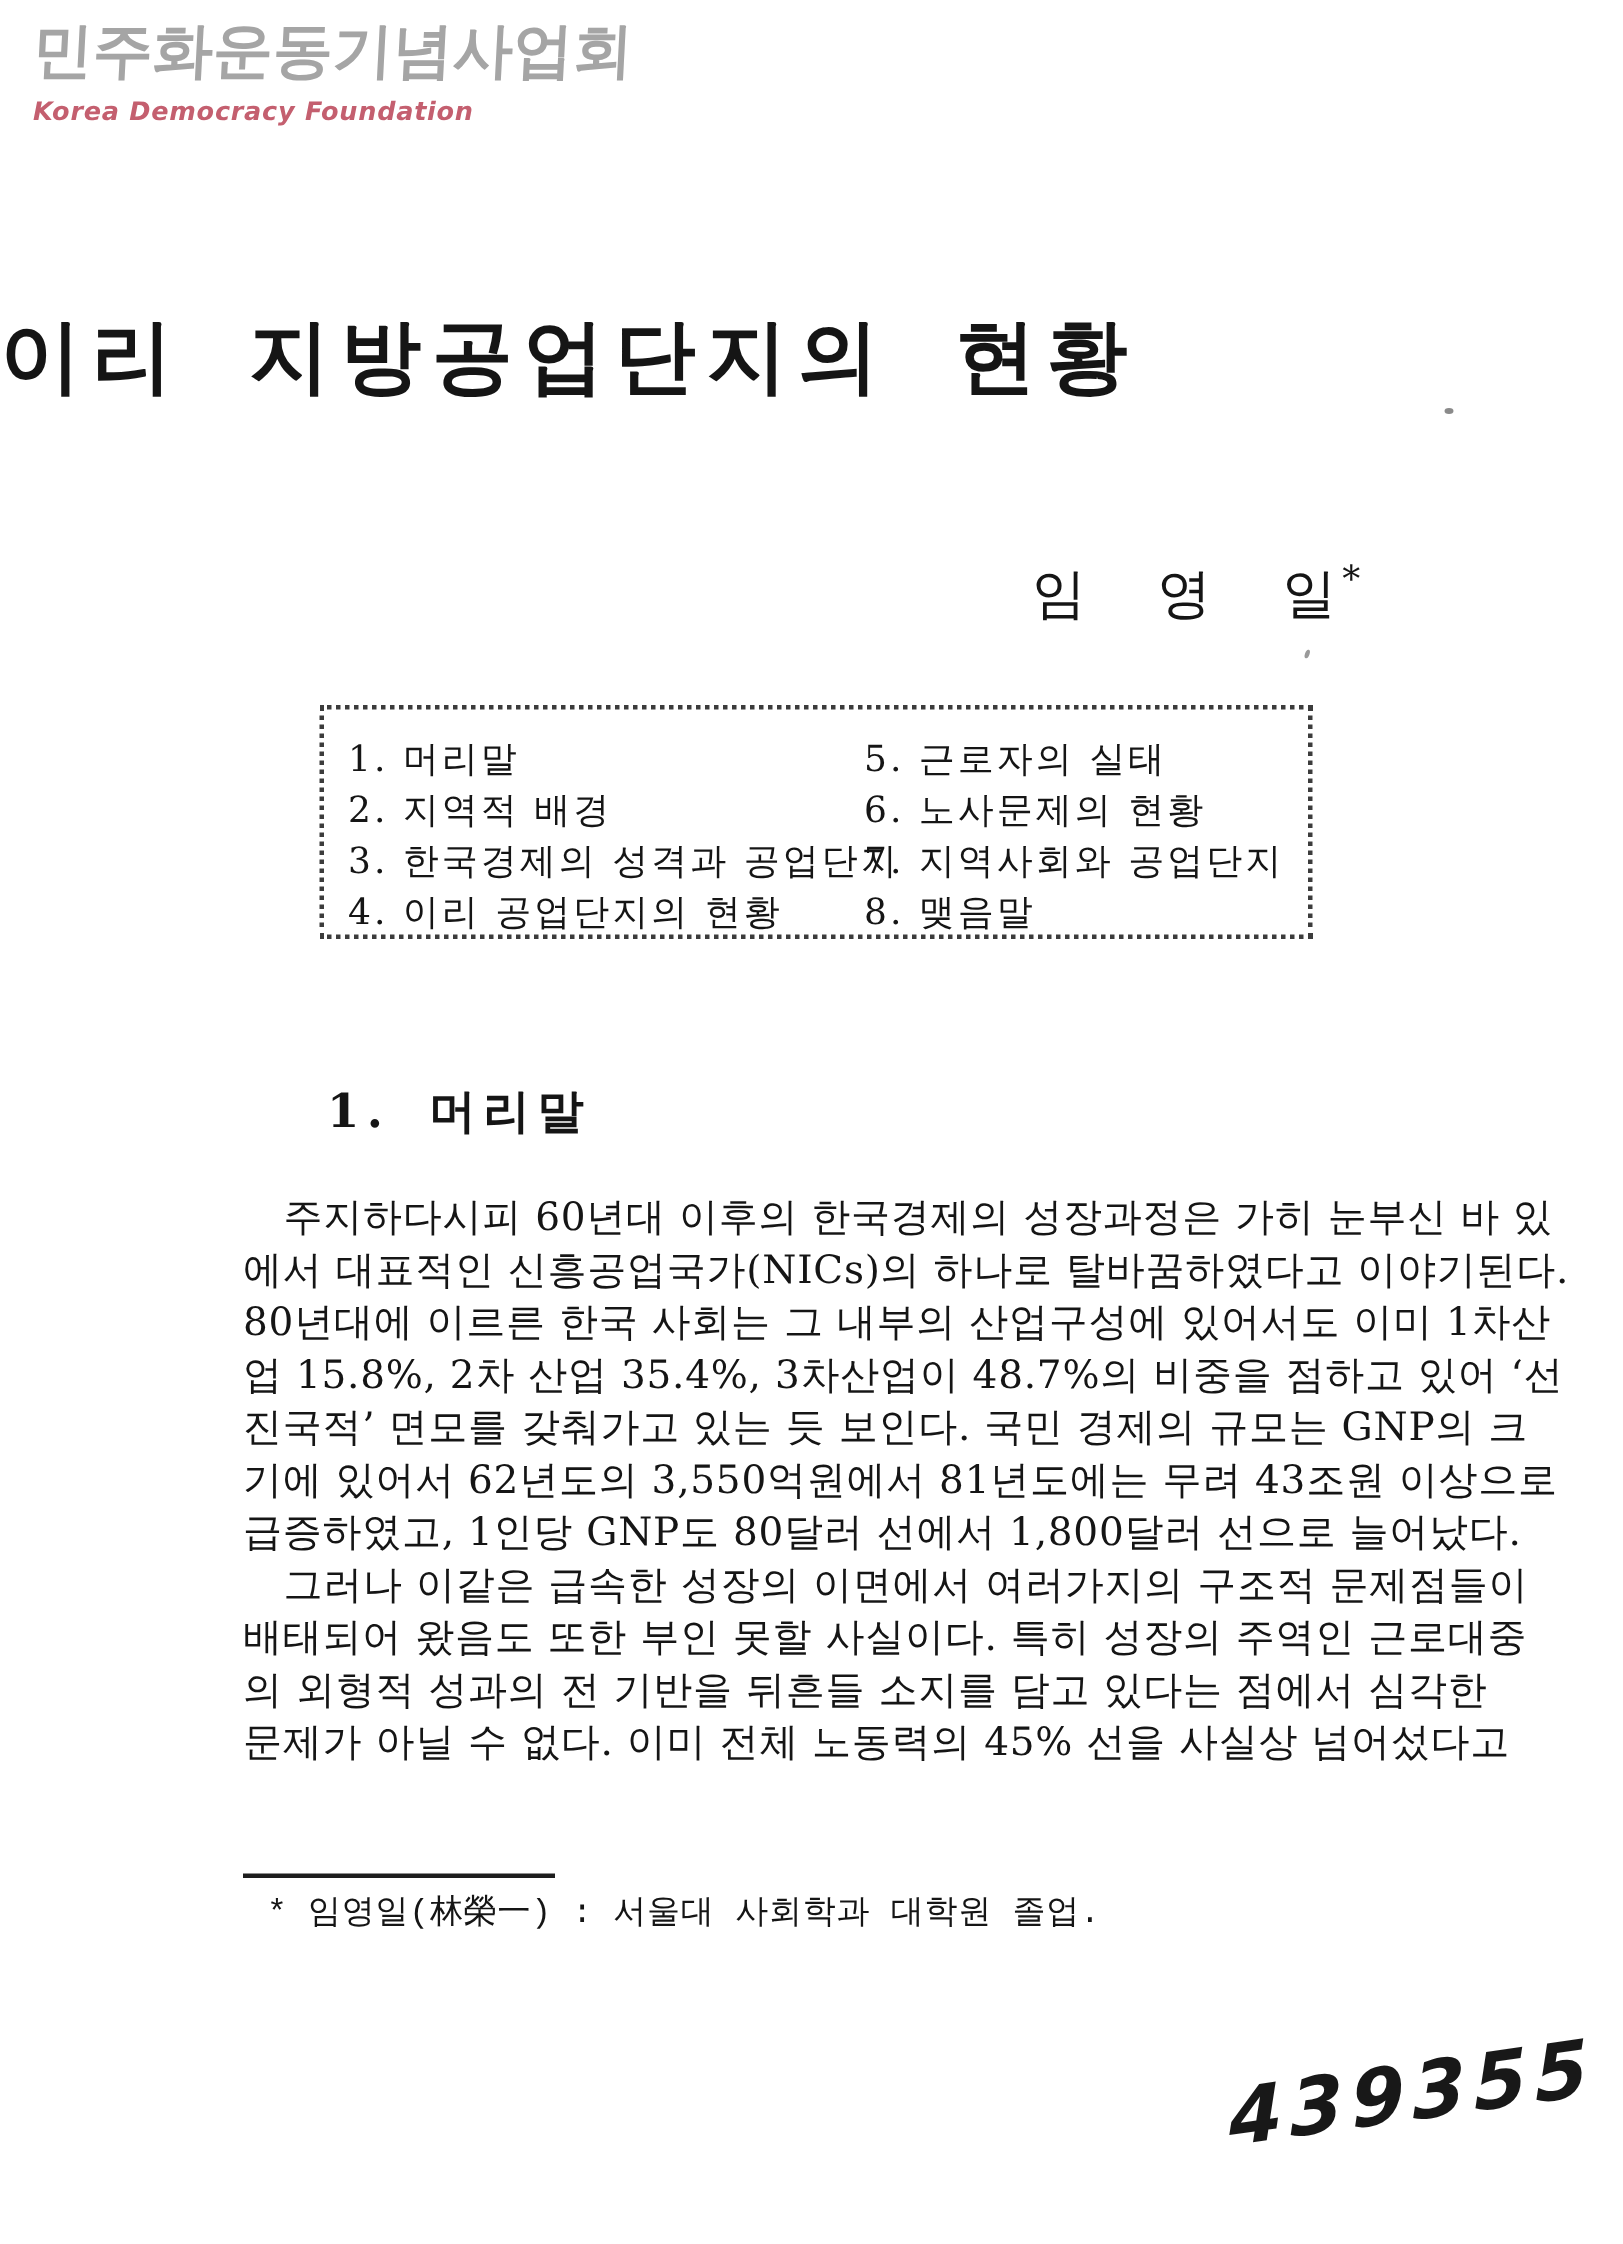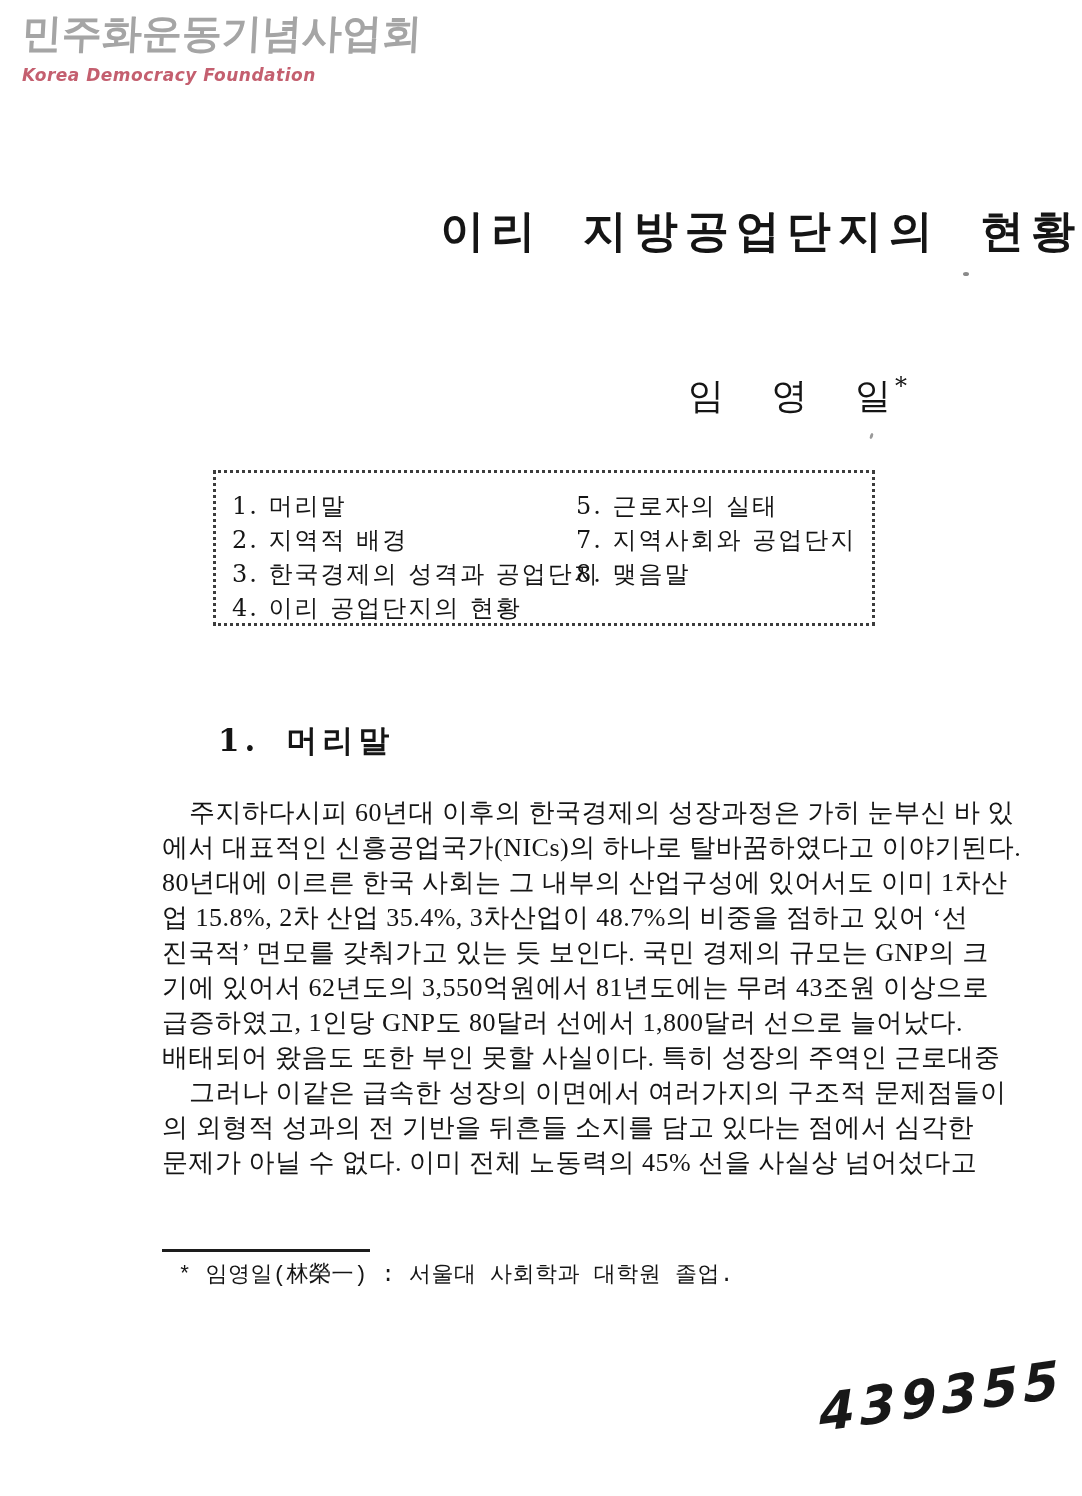--- a/index.html
+++ b/index.html
@@ -34,22 +34,22 @@
     letter-spacing: 0.5px;
     color: #c45f6f;
     white-space: nowrap;
   }
 
   
   .title {
     position: absolute;
     top: 202px;
     left: 0; right: 0;
-    text-align: right;
-    font-size: 44px;
+    text-align: left;
+    font-size: 54px;
     font-weight: 700;
     letter-spacing: 7px;
     word-spacing: 18px;
     white-space: nowrap;
   }
 
   
   .author {
     position: absolute;
     left: 688px;
@@ -97,21 +97,20 @@
     position: absolute;
     left: 162px;
     top: 795px;
     width: 786px;
   }
   .bline {
     font-size: 26px;
     line-height: 35px;
     letter-spacing: 0.5px;
     white-space: nowrap;
-    font-family: Liberation Serif, serif;
   }
   .bline.indent { padding-left: 27px; }
 
   
   .footnote-rule {
     position: absolute;
     left: 162px;
     top: 1249px;
     width: 208px;
     border-top: 3px solid #1d1d1d;
@@ -162,37 +161,38 @@
 
   <div class="toc-box">
     <ul class="toc-col">
       <li>1. 머리말</li>
       <li>2. 지역적 배경</li>
       <li>3. 한국경제의 성격과 공업단지</li>
       <li>4. 이리 공업단지의 현황</li>
     </ul>
     <ul class="toc-col">
       <li>5. 근로자의 실태</li>
+      <li>6. 노사문제의 현황</li>
       <li>7. 지역사회와 공업단지</li>
       <li>8. 맺음말</li>
     </ul>
   </div>
 
   <h2 class="section-heading">1. 머리말</h2>
 
   <div class="body-text">
     <p class="bline indent">주지하다시피 60년대 이후의 한국경제의 성장과정은 가히 눈부신 바 있</p>
     <p class="bline">에서 대표적인 신흥공업국가(NICs)의 하나로 탈바꿈하였다고 이야기된다.</p>
     <p class="bline">80년대에 이르른 한국 사회는 그 내부의 산업구성에 있어서도 이미 1차산</p>
     <p class="bline">업 15.8%, 2차 산업 35.4%, 3차산업이 48.7%의 비중을 점하고 있어 ‘선</p>
     <p class="bline">진국적’ 면모를 갖춰가고 있는 듯 보인다. 국민 경제의 규모는 GNP의 크</p>
     <p class="bline">기에 있어서 62년도의 3,550억원에서 81년도에는 무려 43조원 이상으로</p>
     <p class="bline">급증하였고, 1인당 GNP도 80달러 선에서 1,800달러 선으로 늘어났다.</p>
+    <p class="bline indent">그러나 이같은 급속한 성장의 이면에서 여러가지의 구조적 문제점들이</p>
     <p class="bline">배태되어 왔음도 또한 부인 못할 사실이다. 특히 성장의 주역인 근로대중</p>
-    <p class="bline indent">그러나 이같은 급속한 성장의 이면에서 여러가지의 구조적 문제점들이</p>
     <p class="bline">의 외형적 성과의 전 기반을 뒤흔들 소지를 담고 있다는 점에서 심각한</p>
     <p class="bline">문제가 아닐 수 없다. 이미 전체 노동력의 45% 선을 사실상 넘어섰다고</p>
   </div>
 
   <div class="footnote-rule"></div>
   <div class="footnote">* 임영일(林榮一) : 서울대 사회학과 대학원 졸업.</div>
 
   <div class="handwritten">439355</div>
 
   <div class="speck s1"></div>

